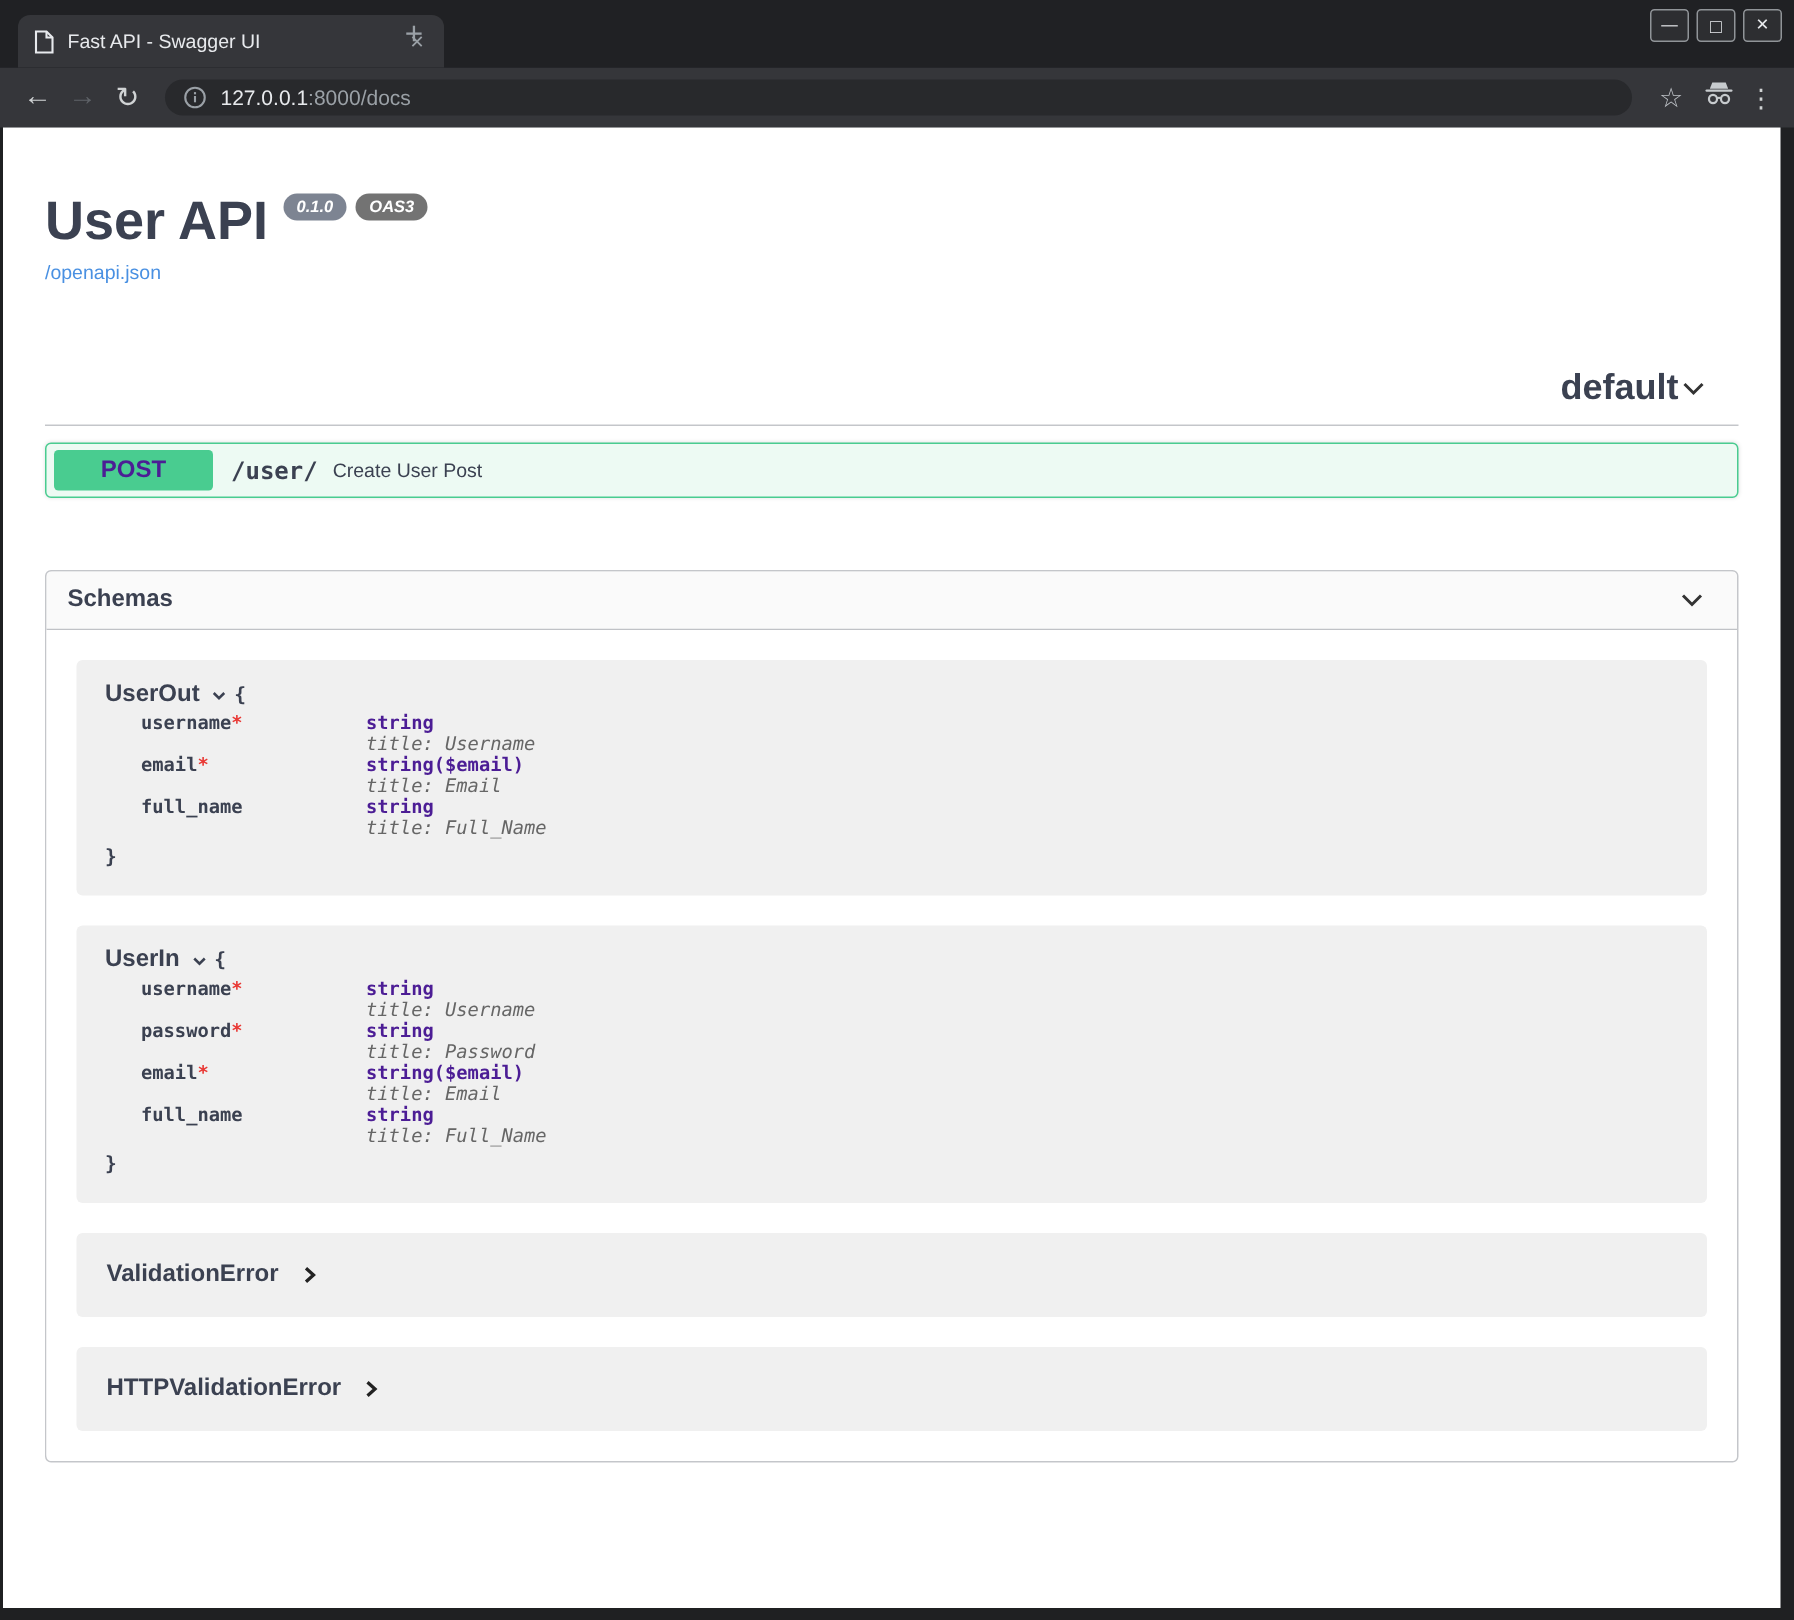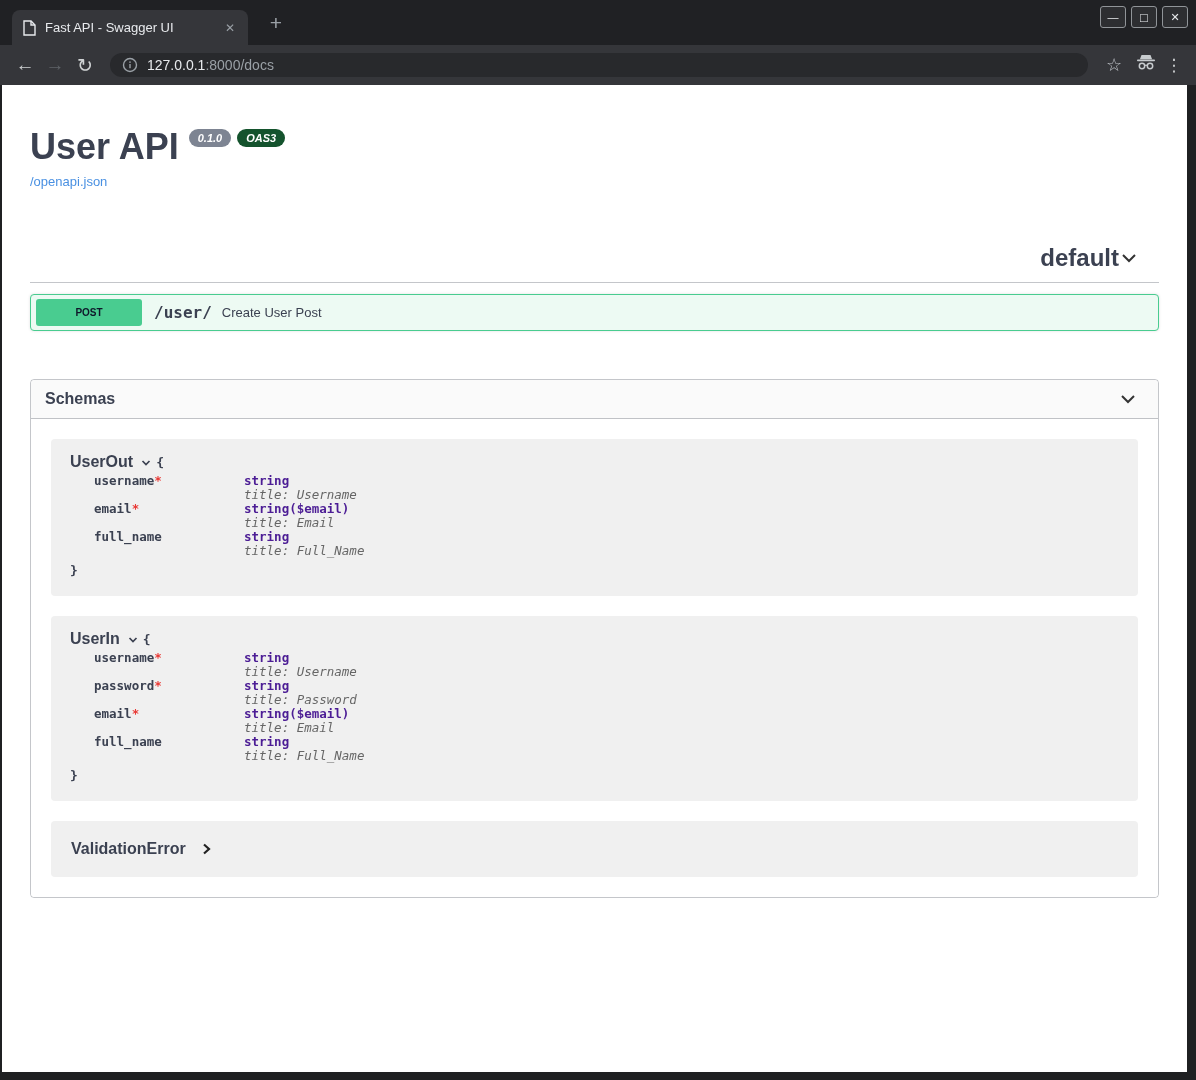--- a/index.html
+++ b/index.html
@@ -1,21 +1,21 @@
 <!DOCTYPE html>
 <html><head>
 <meta charset="utf-8">
 <style>
   * { margin:0; padding:0; box-sizing:border-box; }
   html,body { width:1196px; height:1080px; overflow:hidden; }
   body { background:#1f2022; font-family:"Liberation Sans", sans-serif; }
 
   
   .titlebar { height:45px; background:#202124; position:relative; }
-  .tab { position:absolute; left:12px; top:10px; width:236px; height:35px;
+  .tab { position:absolute; left:12px; top:10px; width:284px; height:35px;
          background:#35363a; border-radius:8px 8px 0 0; display:flex;
          align-items:center; padding:0 10px; }
   .tab-title { flex:1; font-size:13px; color:#e8eaed; margin-left:9px; white-space:nowrap;
                overflow:hidden; }
   .tab-close { color:#9aa0a6; font-size:12px; padding:0 3px; }
   .newtab-btn { position:absolute; left:262px; top:12px; color:#9aa0a6; font-size:21px;
                 width:28px; height:24px; text-align:center; line-height:22px; }
   .win-controls { position:absolute; right:8px; top:6px; display:flex; gap:5px; }
   .win-btn { width:26px; height:22px; border:1px solid #909498; border-radius:3px;
              color:#e8eaed; display:flex; align-items:center; justify-content:center;
@@ -36,33 +36,33 @@
   
   .page { background:#ffffff; margin:0 9px 0 2px; height:987px; overflow:hidden;
           color:#3b4151; }
   .wrapper { padding:0 28px; }
 
   .info-block { padding-top:42px; }
   .api-title { font-size:36px; font-weight:bold; color:#3b4151; line-height:40px; }
   .badge { display:inline-block; font-size:11px; font-weight:bold; color:#fff;
            padding:3px 9px; border-radius:11px; vertical-align:top; margin-top:2px;font-style:italic; }
   .badge.version { background:#7d8492; margin-left:10px; }
-  .badge.oas { background:#14532d; margin-left:6px; }
+  .badge.oas { background:#737373; margin-left:6px; }
   .spec-link { display:inline-block; margin-top:7px; font-size:13px; color:#4990e2;
                text-decoration:none; }
 
   .tag-section { margin-top:54px; }
   .tag-header { display:flex; align-items:center; justify-content:flex-end;
                 padding:0 20px 10px 10px; border-bottom:1px solid rgba(59,65,81,.3); }
   .tag-name { font-size:24px; font-weight:bold; color:#3b4151; }
 
   .opblock { margin-top:11px; background:#edfaf3; border:1px solid #49cc90;
              border-radius:4px; height:37px; display:flex; align-items:center;
              padding:0 5px; box-shadow:0 0 3px rgba(0,0,0,.12); }
-  .opblock-method { background:#49cc90; color:#0f172a; font-weight:bold; font-size:10px;
+  .opblock-method { background:#49cc90; color:#4c1d95; font-weight:bold; font-size:16px;
                     border-radius:3px; width:106px; height:27px; display:flex;
                     align-items:center; justify-content:center; }
   .opblock-path { font-family:"DejaVu Sans Mono", monospace; font-weight:bold;
                   font-size:16px; margin-left:12px; color:#3b4151; }
   .opblock-summary { font-size:13px; margin-left:10px; color:#3b4151; }
 
   .models { margin-top:48px; border:1px solid rgba(59,65,81,.3); border-radius:4px; }
   .models-header { display:flex; align-items:center; justify-content:space-between;
                    padding:9px 20px 9px 14px; border-bottom:1px solid rgba(59,65,81,.3);
                    background:#fafafa; border-radius:4px 4px 0 0; }
@@ -248,18 +248,24 @@
           <div class="brace close-brace">}</div>
         </div>
 
         <div class="model-container model-collapsed">
           <span class="model-name">ValidationError</span>
           <svg width="12" height="14" viewBox="0 0 12 14">
             <path d="M4 2.5l5 4.5-5 4.5" fill="none" stroke="#222" stroke-width="2.2"></path>
           </svg>
         </div>
 
+        <div class="model-container model-collapsed">
+          <span class="model-name">HTTPValidationError</span>
+          <svg width="12" height="14" viewBox="0 0 12 14">
+            <path d="M4 2.5l5 4.5-5 4.5" fill="none" stroke="#222" stroke-width="2.2"></path>
+          </svg>
+        </div>
 
       </div>
     </div>
 
   </div>
 </div>
 
 </body></html>

